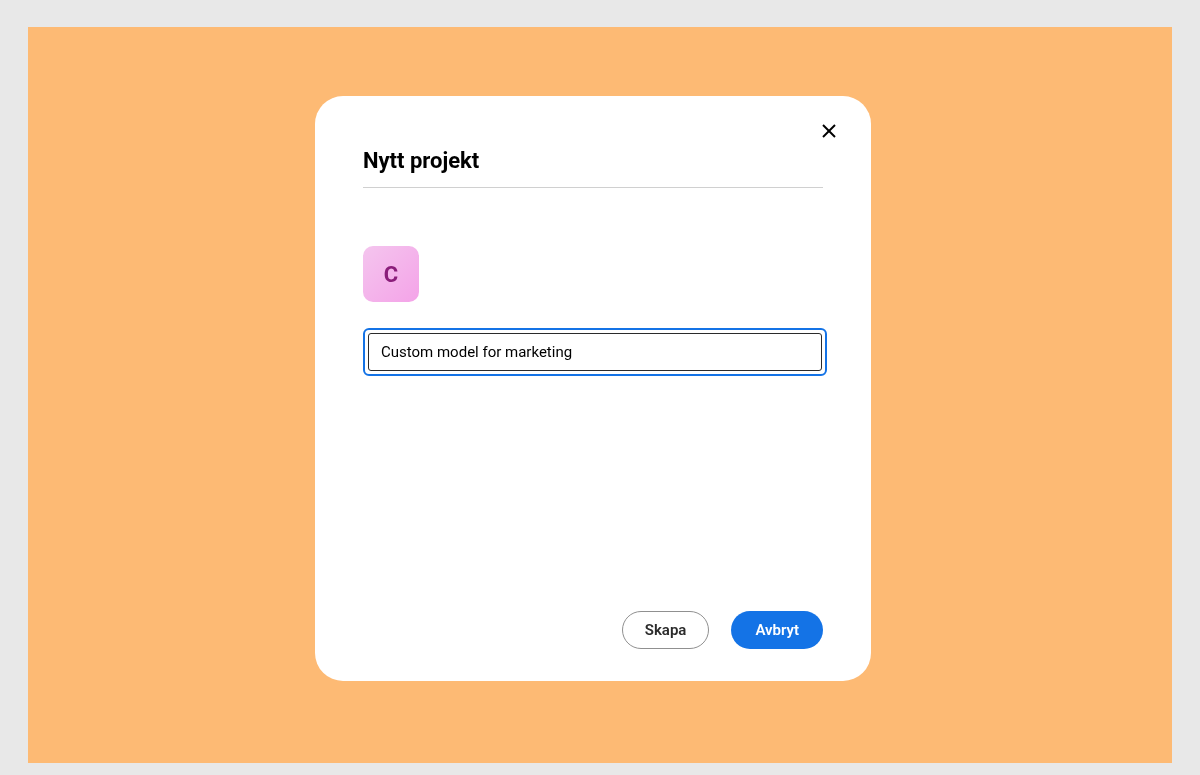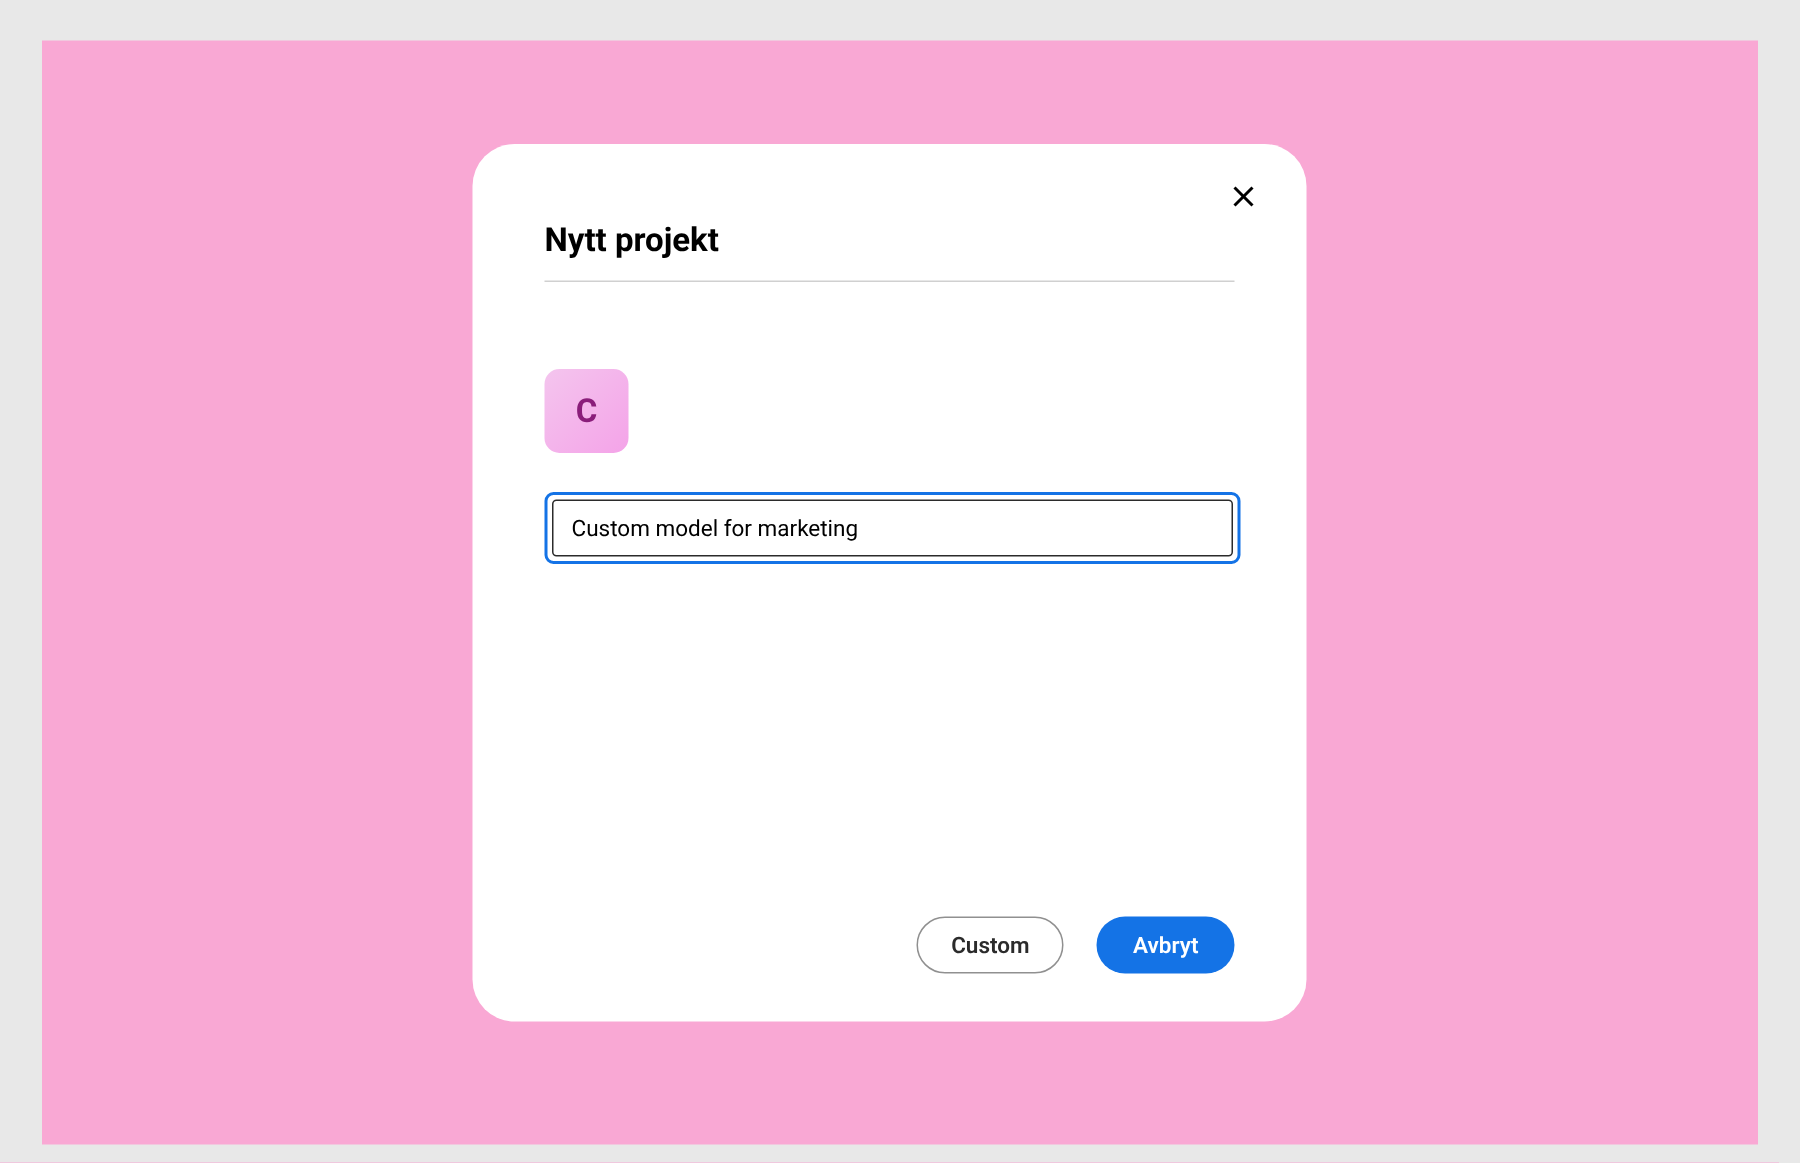--- a/index.html
+++ b/index.html
@@ -13,21 +13,21 @@
       width: 1200px;
       height: 775px;
       display: flex;
       align-items: flex-start;
       justify-content: center;
       padding: 27px;
     }
     .backdrop {
       width: 1144px;
       height: 736px;
-      background: #f9a8d4;
+      background: #fdba74;
       position: relative;
     }
     .modal {
       position: absolute;
       top: 69px;
       left: 287px;
       width: 556px;
       height: 585px;
       background: #ffffff;
       border-radius: 28px;
@@ -139,17 +139,17 @@
       <span class="project-icon-letter">C</span>
     </div>
 
     <div class="name-input-outer">
       <input type="text" class="name-input" value="Custom model for marketing" style="">
     </div>
 
     <div class="flex-spacer"></div>
 
     <div class="footer">
-      <button class="btn btn-cancel">Custom</button>
+      <button class="btn btn-cancel">Skapa</button>
       <button class="btn btn-create">Avbryt</button>
     </div>
   </div>
 </div>
 
 </body></html>

